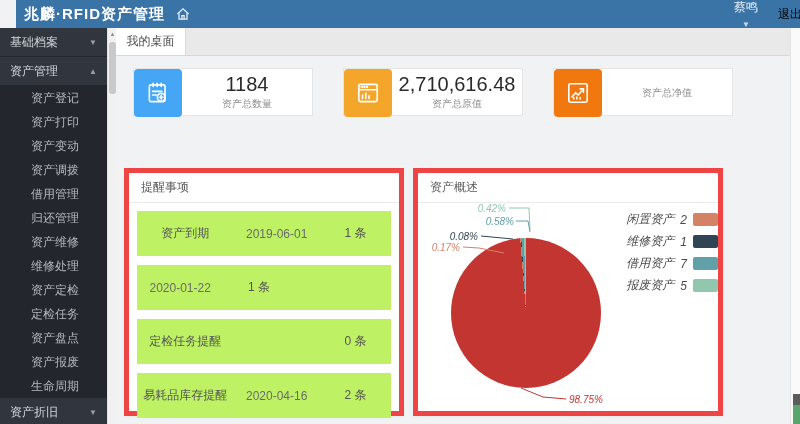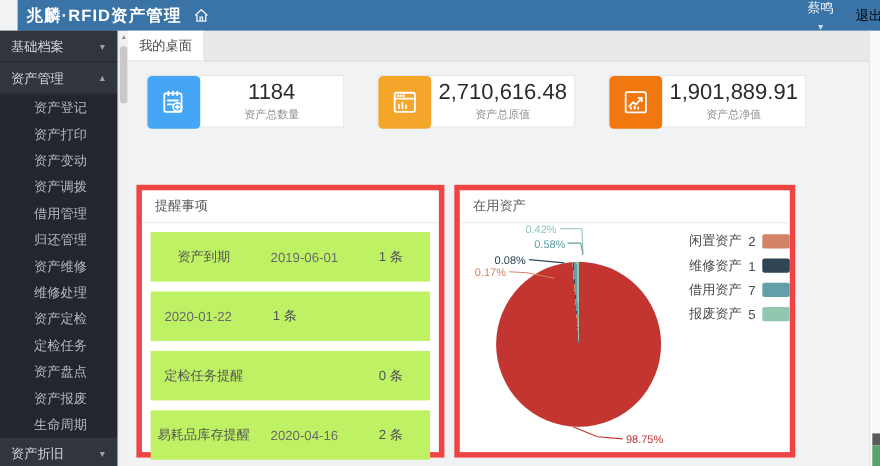--- a/index.html
+++ b/index.html
@@ -58,21 +58,21 @@
 
   .rlist { padding:8px; }
   .rrow { height:45px; background:#bef264; margin-bottom:9px; display:flex; align-items:center;
           font-size:12px; color:#555; cursor:pointer; }
   .rrow:last-child { margin-bottom:0; }
   .rname { width:38%; text-align:center; }
   .rdate { width:34%; text-align:center; color:#6a6a6a; }
   .rcount { width:28%; text-align:center; }
 
   
-  .chart-box { position:relative; width:308px; height:217px; }
+  .chart-box { position:relative; width:308px; height:217px;font-style:italic; }
   .pie { position:absolute; left:33px; top:35px; width:150px; height:150px; border-radius:50%; }
   .overlay { position:absolute; left:0; top:0; width:308px; height:217px; pointer-events:none; }
   .overlay text { font-size:10px; font-family:"Liberation Sans","DejaVu Sans",sans-serif; }
   .legend { position:absolute; top:6px; right:8px; }
   .lrow { height:21px; margin-bottom:1px; display:flex; align-items:center; justify-content:flex-end;
           gap:6px; font-size:12px; color:#4a4a4a; cursor:pointer; }
   .swatch { width:25px; height:13px; border-radius:2px; }
 
   
   .rscroll { position:absolute; top:28px; left:790px; width:10px; height:396px; background:#fafafa;
@@ -179,21 +179,20 @@
         <div class="card">
           <div class="cicon" style="background: rgb(240, 120, 15);">
             <svg width="26" height="26" viewBox="0 0 24 24" fill="none" stroke="#fff" stroke-width="1.5" stroke-linecap="round">
               <rect x="3.5" y="3.5" width="17" height="17" rx="1.5"></rect>
               <path d="M6.5 15.5 l3.3-3.6 2.4 1.9 4.6-5.2"></path>
               <path d="M14 8.2 h3 v3"></path>
               <path d="M8 17.5 v-1.2 M11 17.5 v-1.8 M14 17.5 v-1.2"></path>
             </svg>
           </div>
           <div class="cbody">
-            <div class="cval">1,901,889.91</div>
             <div class="clab">资产总净值</div>
           </div>
         </div>
       </div>
 
       <div class="panels">
 
         <section class="panel p-left">
           <div class="ptitle">提醒事项</div>
           <div class="rlist">
@@ -213,21 +212,21 @@
             </div>
             <div class="rrow">
               <span class="rname">易耗品库存提醒</span>
               <span class="rdate">2020-04-16</span>
               <span class="rcount">2 条</span>
             </div>
           </div>
         </section>
 
         <section class="panel p-right">
-          <div class="ptitle">在用资产</div>
+          <div class="ptitle">资产概述</div>
           <div class="chart-box">
             <div class="pie" style="background: conic-gradient(rgb(194, 53, 49) 0deg, rgb(194, 53, 49) 355.492deg, rgb(212, 130, 101) 355.492deg, rgb(212, 130, 101) 356.093deg, rgb(47, 69, 84) 356.093deg, rgb(47, 69, 84) 356.394deg, rgb(97, 160, 168) 356.394deg, rgb(97, 160, 168) 358.497deg, rgb(145, 199, 174) 358.497deg, rgb(145, 199, 174) 360deg);"></div>
             <svg class="overlay" viewBox="0 0 308 217">
               <polyline points="91,5 111,5 112,27" fill="none" stroke-width="1" stroke="#91c7ae"></polyline>
               <polyline points="98,18 110,18 112,29" fill="none" stroke-width="1" stroke="#61a0a8"></polyline>
               <polyline points="63,33 95,36" fill="none" stroke-width="1" stroke="#2f4554"></polyline>
               <polyline points="45,44 61,45 86,50" fill="none" stroke-width="1" stroke="#d48265"></polyline>
               <polyline points="103,185 125,194 148,196" fill="none" stroke-width="1" stroke="#c23531"></polyline>
               <text x="88" y="9" text-anchor="end" fill="#91c7ae">0.42%</text>
               <text x="96" y="22" text-anchor="end" fill="#61a0a8">0.58%</text>

